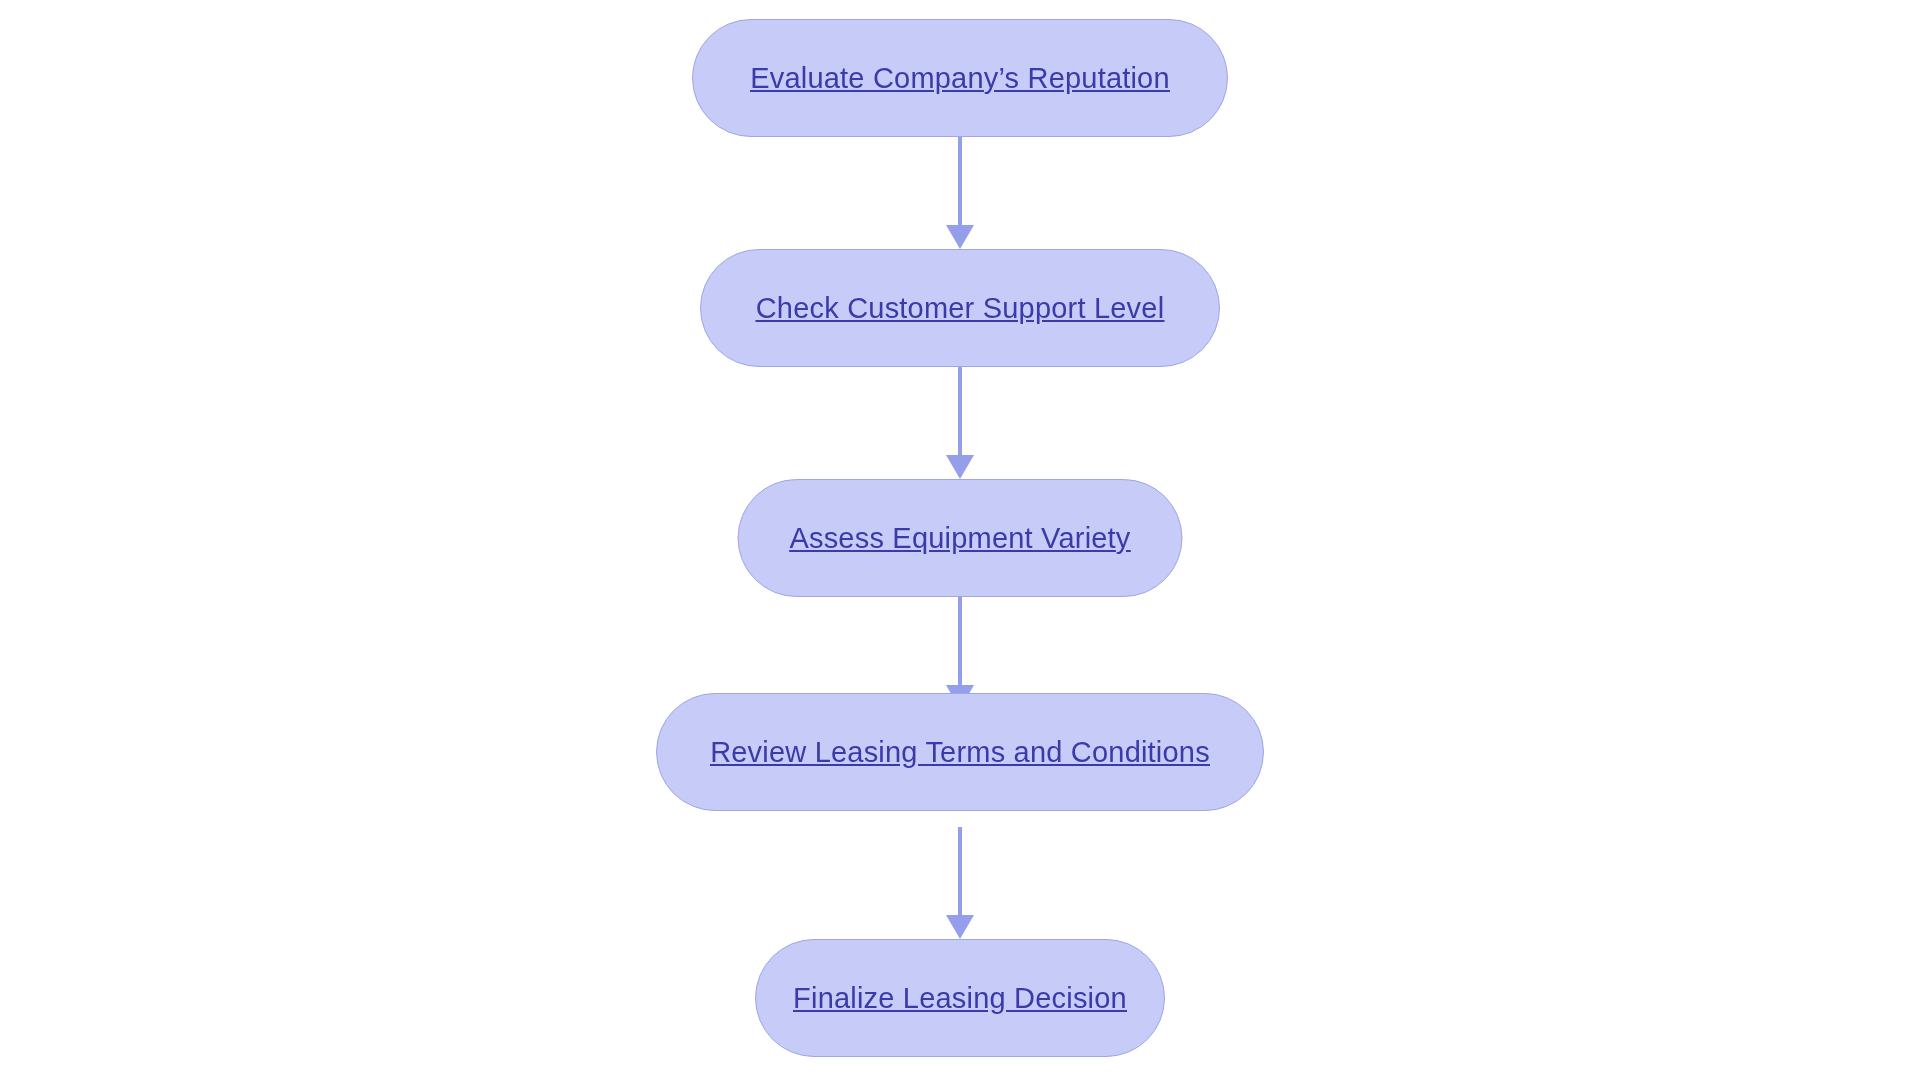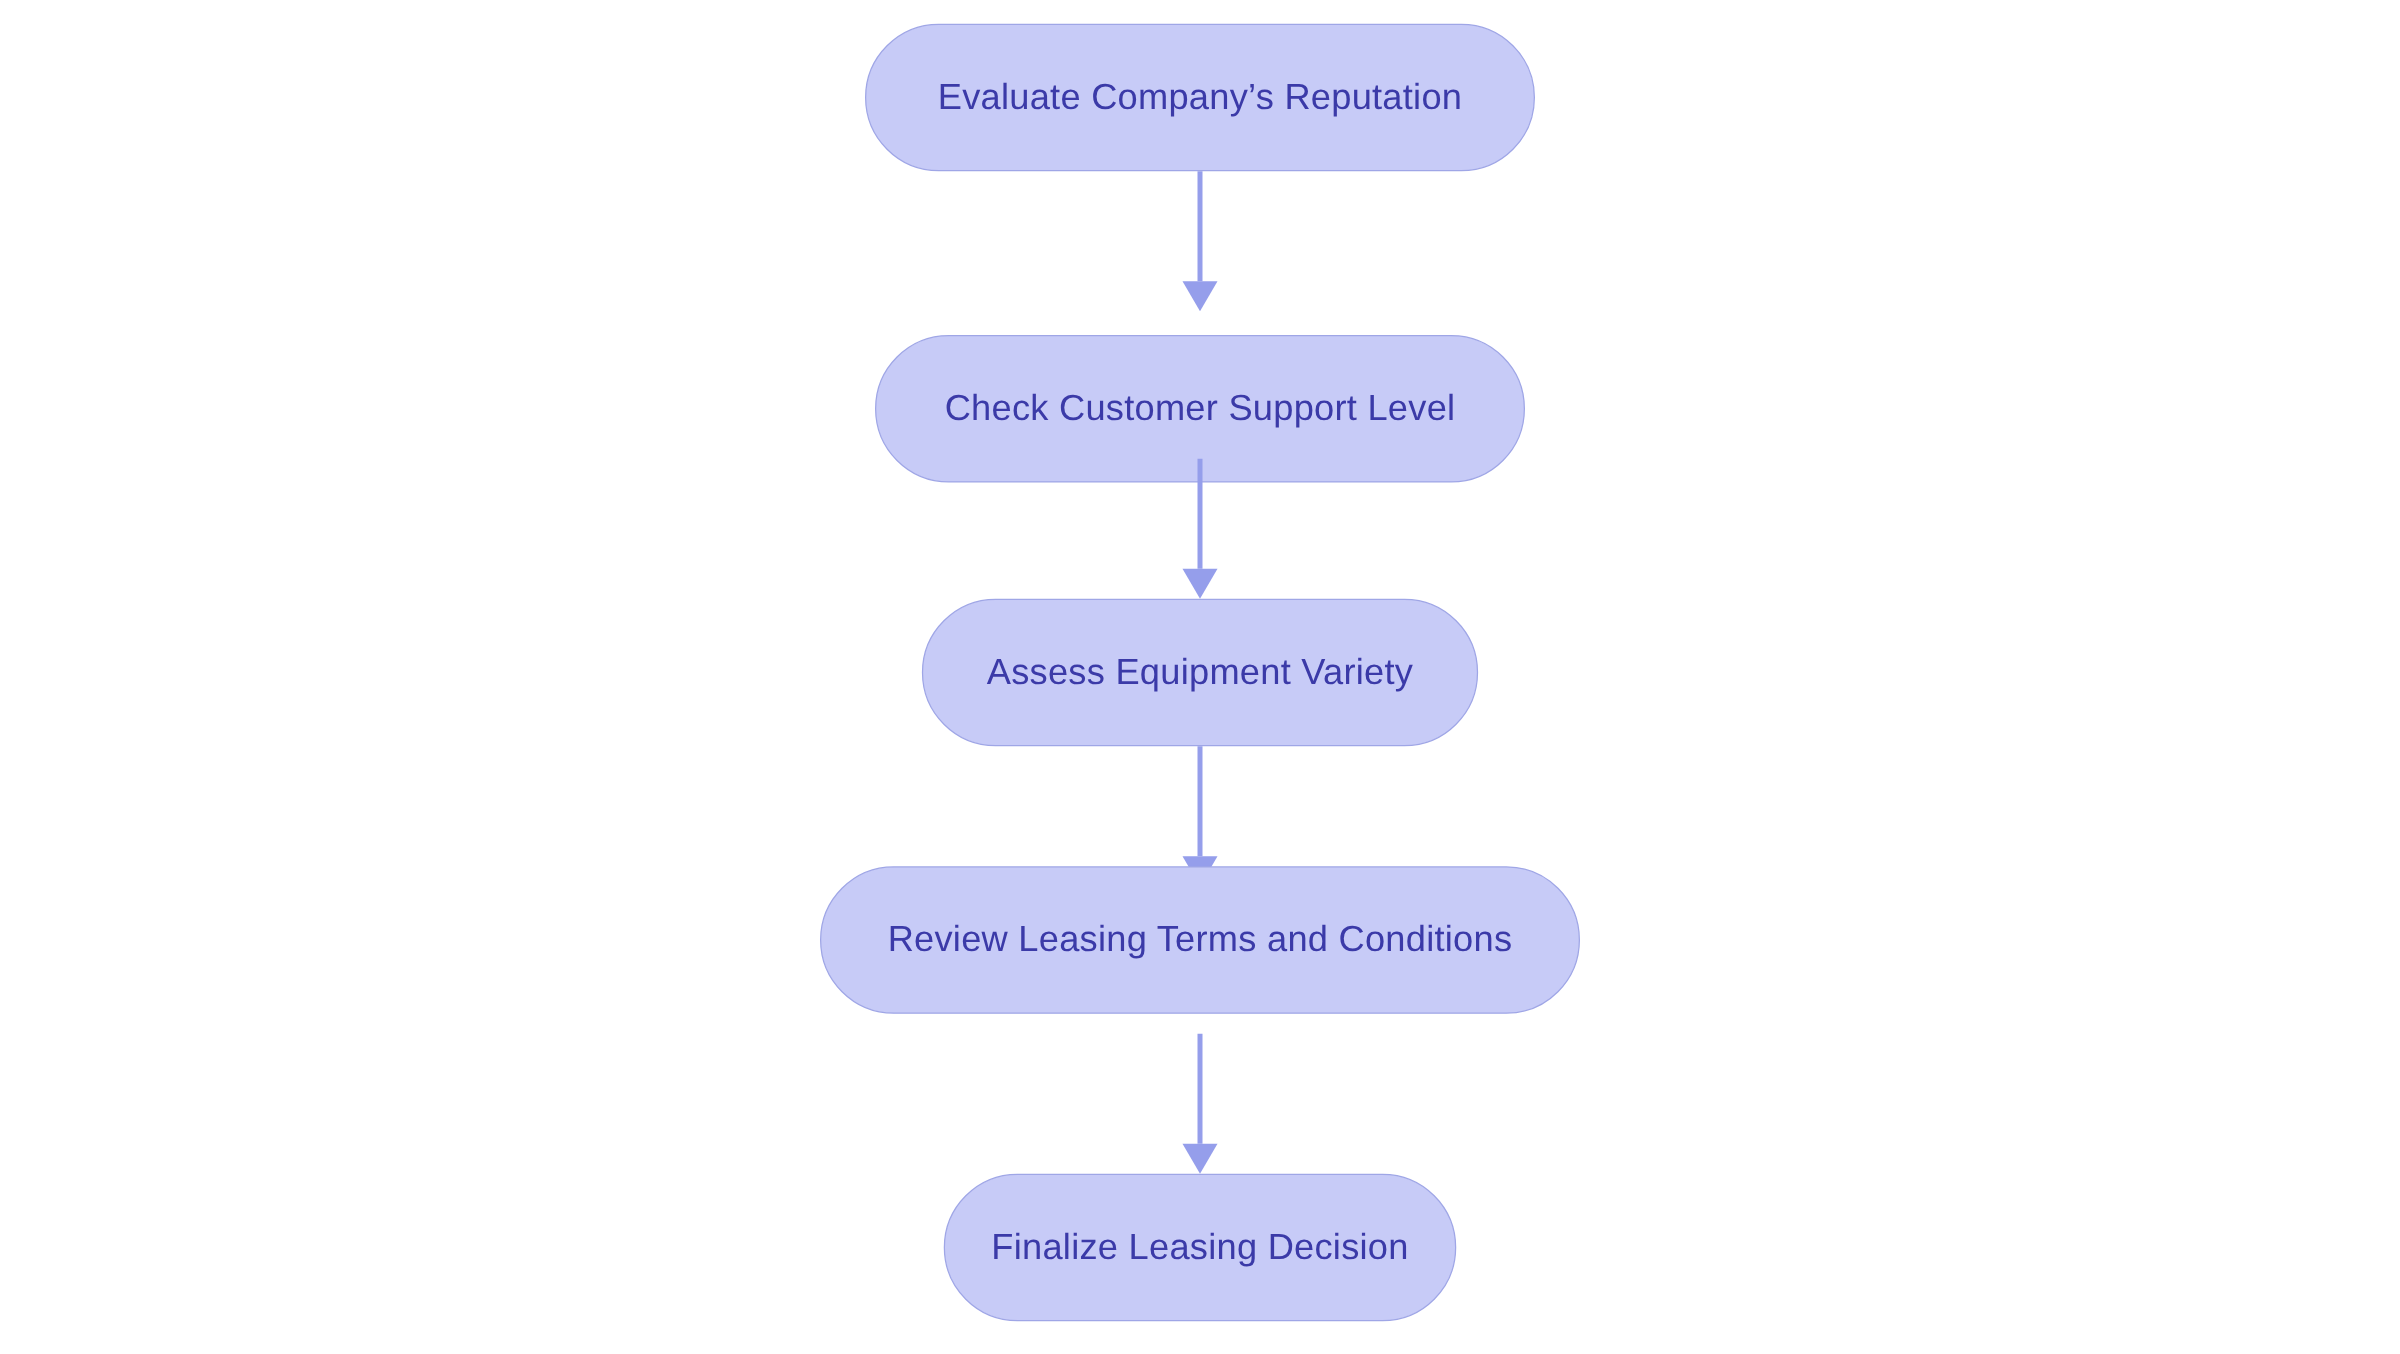--- a/index.html
+++ b/index.html
@@ -2,21 +2,21 @@
 <html style="--background: #ffffff; --node-fill: #c7cbf7; --node-border: #9fa6e6; --node-text: #3b3aa8; --arrow: #959eeb;"><head>
 <meta charset="utf-8">
 <style>
   :root{
     --background:#ffffff;
     --node-fill:#c7cbf7;
     --node-border:#9fa6e6;
     --node-text:#3b3aa8;
     --arrow:#959eeb;
   }
-  *{margin:0;padding:0;box-sizing:border-box;}
+  *{margin:0;padding:0;box-sizing:border-box;text-decoration:underline;}
   html,body{background:var(--background);}
   body{
     width:1920px;height:1083px;
     position:relative;overflow:hidden;
     font-family:"Liberation Sans", sans-serif;
   }
   .canvas{
     position:absolute;inset:0;
   }
   .node{
@@ -28,21 +28,21 @@
     background:var(--node-fill);
     border:1.5px solid var(--node-border);
     display:flex;align-items:center;justify-content:center;
     color:var(--node-text);
     font-size:29px;
     font-weight:500;
     letter-spacing:0.2px;
     white-space:nowrap;
   }
   .node-1{top:19px;width:536px;}
-  .node-2{top:249px;width:520px;margin-top:19px;}
+  .node-2{top:249px;width:520px;}
   .node-3{top:479px;width:445px;}
   .node-4{top:693px;width:608px;}
   .node-5{top:939px;width:410px;}
 
   .arrow{
     position:absolute;
     left:50%;
     transform:translateX(-50%);
     height:112px;
     display:flex;flex-direction:column;align-items:center;

